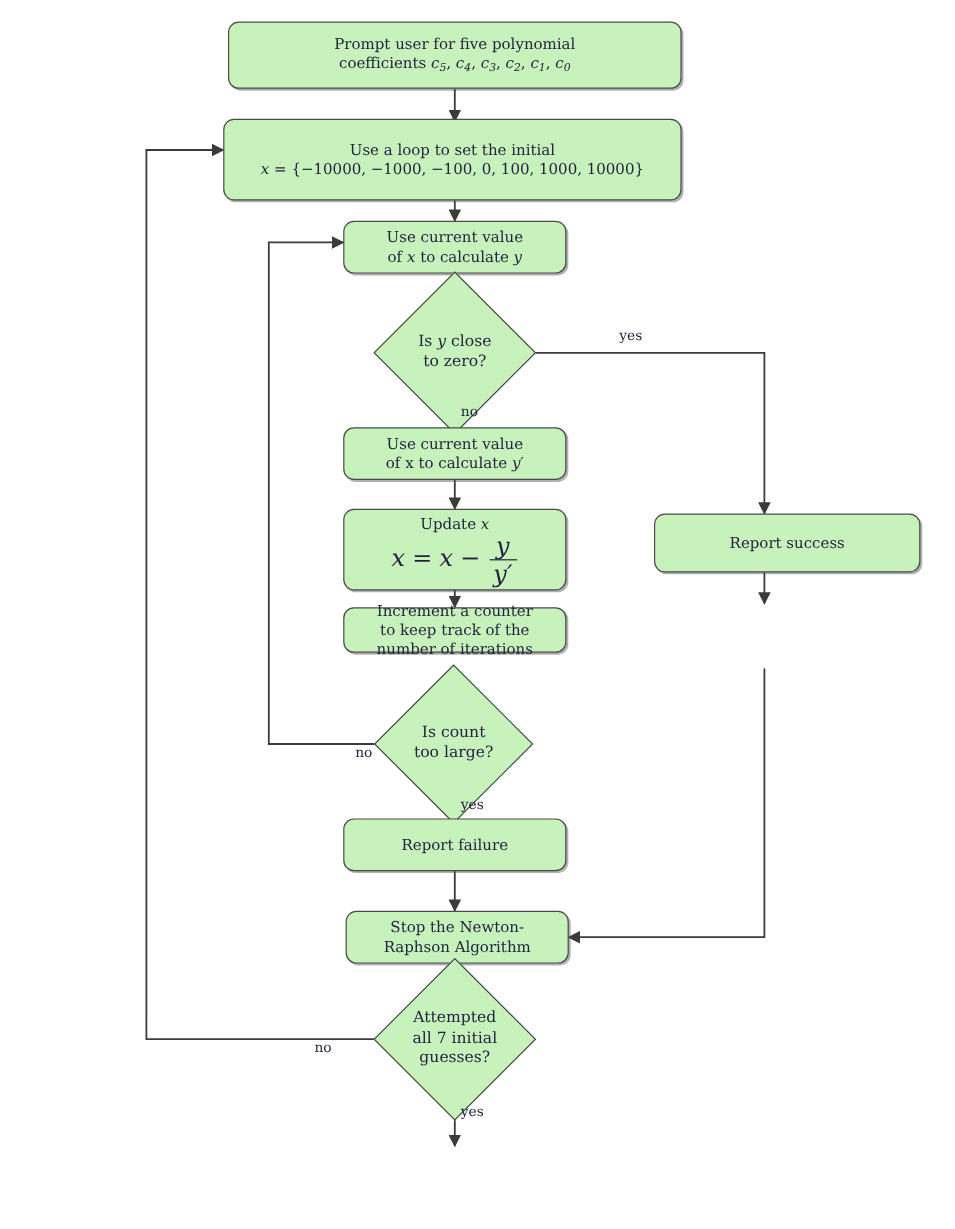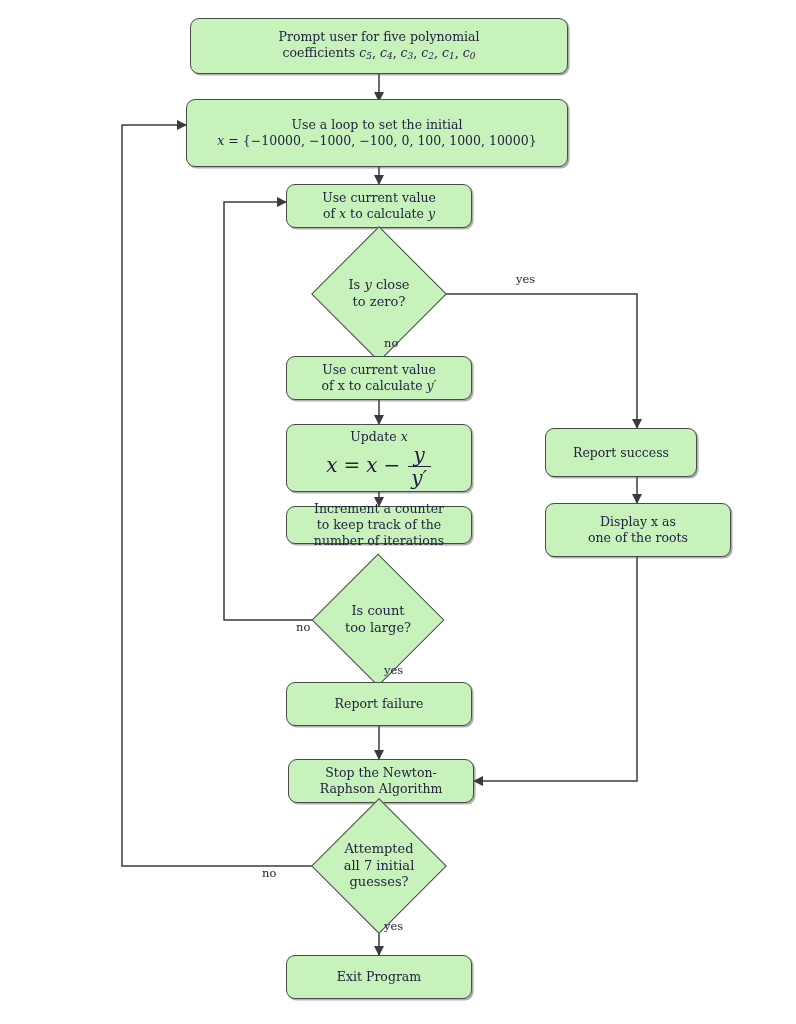--- a/index.html
+++ b/index.html
@@ -156,34 +156,25 @@
 
   <div class="node diamond-wrap" style="left:331px;top:818px;width:96px;height:96px;">
     <div class="diamond-shape"></div>
     <div class="diamond-label">
       <span class="stack">Attempted</span>
       <span class="stack">all 7 initial</span>
       <span class="stack">guesses?</span>
     </div>
   </div>
 
-  <div class="node box" style="left:286px;top:955px;width:186px;height:44px;">
-    <span>Exit Program</span>
-  </div>
 
-  <div class="node box" style="left:545px;top:428px;width:152px;height:49px;">
+  <div class="node box" style="left:545px;top:428px;width:222px;height:49px;">
     <span>Report success</span>
   </div>
 
-  <div class="node box" style="left:545px;top:503px;width:186px;height:54px;">
-    <div>
-      <span class="stack">Display x as</span>
-      <span class="stack">one of the roots</span>
-    </div>
-  </div>
 
   <div class="edge-label" style="left:516px;top:272px;">yes</div>
   <div class="edge-label" style="left:384px;top:336px;">no</div>
   <div class="edge-label" style="left:296px;top:620px;">no</div>
   <div class="edge-label" style="left:384px;top:663px;">yes</div>
   <div class="edge-label" style="left:262px;top:866px;">no</div>
   <div class="edge-label" style="left:384px;top:919px;">yes</div>
 
 </div>
 

